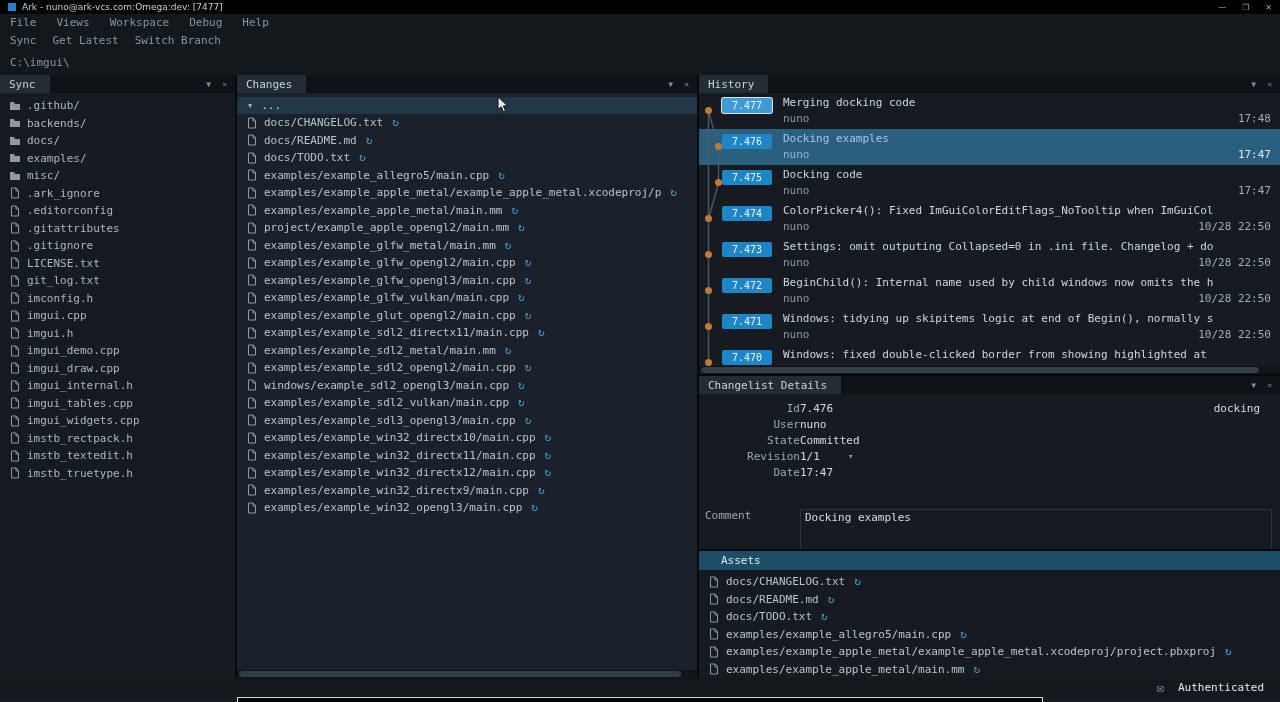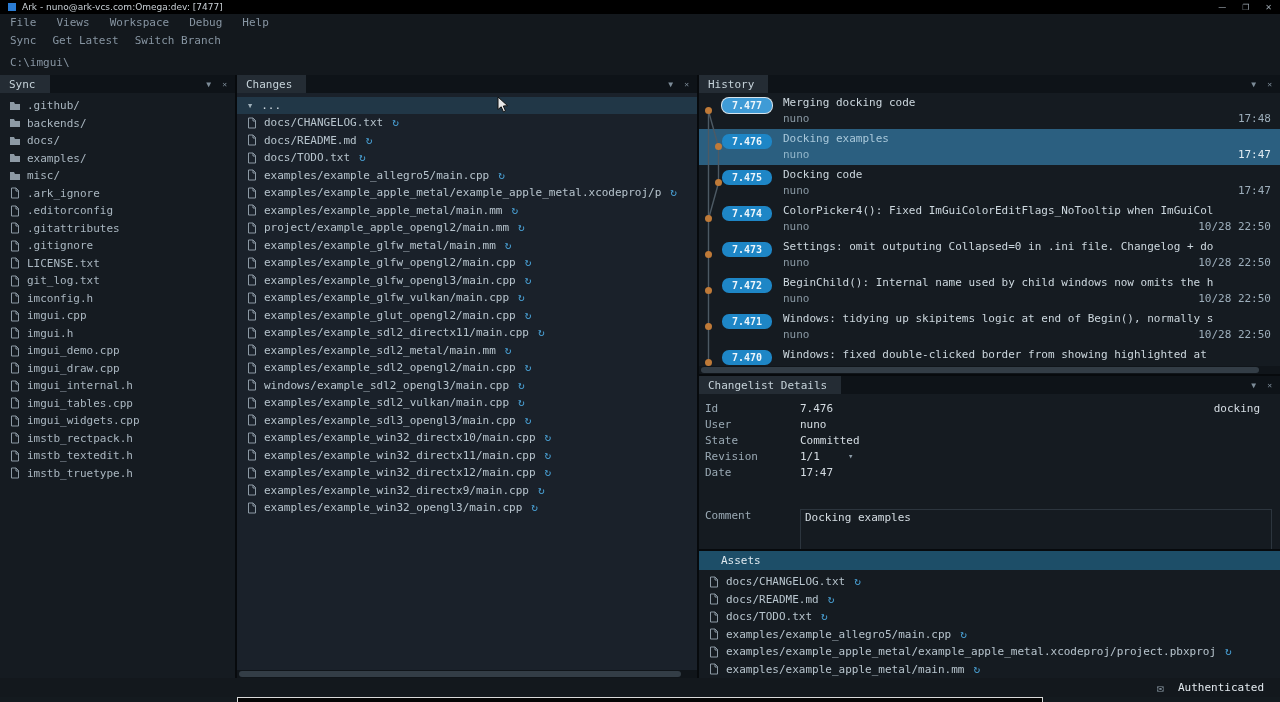--- a/index.html
+++ b/index.html
@@ -54,34 +54,34 @@
   .history-panel { height:299px; flex:none; }
   .h-body { flex:1; overflow:hidden; position:relative; }
   .h-list { position:relative; }
   .h-graph { position:absolute; left:0; top:0; z-index:2; pointer-events:none; }
   .h-row { position:relative; height:36px; }
   .h-row.selected { background:#2b5f80; }
   .dot { position:absolute; width:7px; height:7px; border-radius:50%; background:#bf7a38;
     left:6px; top:14px; z-index:3; }
   .dot.c1 { left:16px; }
   .badge { position:absolute; left:23px; top:5px; min-width:50px; height:15px; z-index:1;
-    background:#1e86c6; color:#eef6fb; font-size:10px; font-weight:bold;
-    display:flex; align-items:center; justify-content:center; border-radius:7px; }
+    background:#1e86c6; color:#eef6fb; font-size:10px; font-weight:normal;
+    display:flex; align-items:center; justify-content:center; border-radius:2px; }
   .h-row.current .badge { background:#3f9bd6; box-shadow:0 0 0 1px #d7e4ec; }
   .msg { position:absolute; left:84px; top:3px; right:66px; overflow:hidden;
     white-space:nowrap; color:#ccd7de; }
   .h-row.selected .msg { color:#a9c8da; }
   .author { position:absolute; left:84px; top:19px; color:#8a99a4; }
   .h-row.selected .author { color:#93b7cb; }
   .time { position:absolute; right:9px; top:19px; color:#9daebb; white-space:nowrap; }
   .h-row.selected .time { color:#e2ecf2; }
   
   .details-panel { height:173px; flex:none; }
   .d-rows { padding:6px 8px 0 6px; }
-  .d-row { display:flex; align-items:center; height:16px; }
+  .d-row { display:flex; align-items:center; height:16px;text-align:right; }
   .d-label { width:95px; flex:none; color:#9aa9b4; }
   .d-value { color:#d5dde3; }
   .d-ddg { margin-left:28px; color:#8d9ca8; font-size:9px; }
   .d-extra { margin-left:auto; padding-right:12px; color:#d5dde3; }
   .d-comment { display:flex; padding:3px 8px 0 6px;margin-top:26px; }
   .comment-box { flex:1; min-height:56px; border:1px solid #2c353e; padding:1px 4px;
     color:#d5dde3; }
   
   .assets-panel { flex:1; }
   .a-head { height:19px; flex:none; background:#1d4e68; display:flex; align-items:center;

